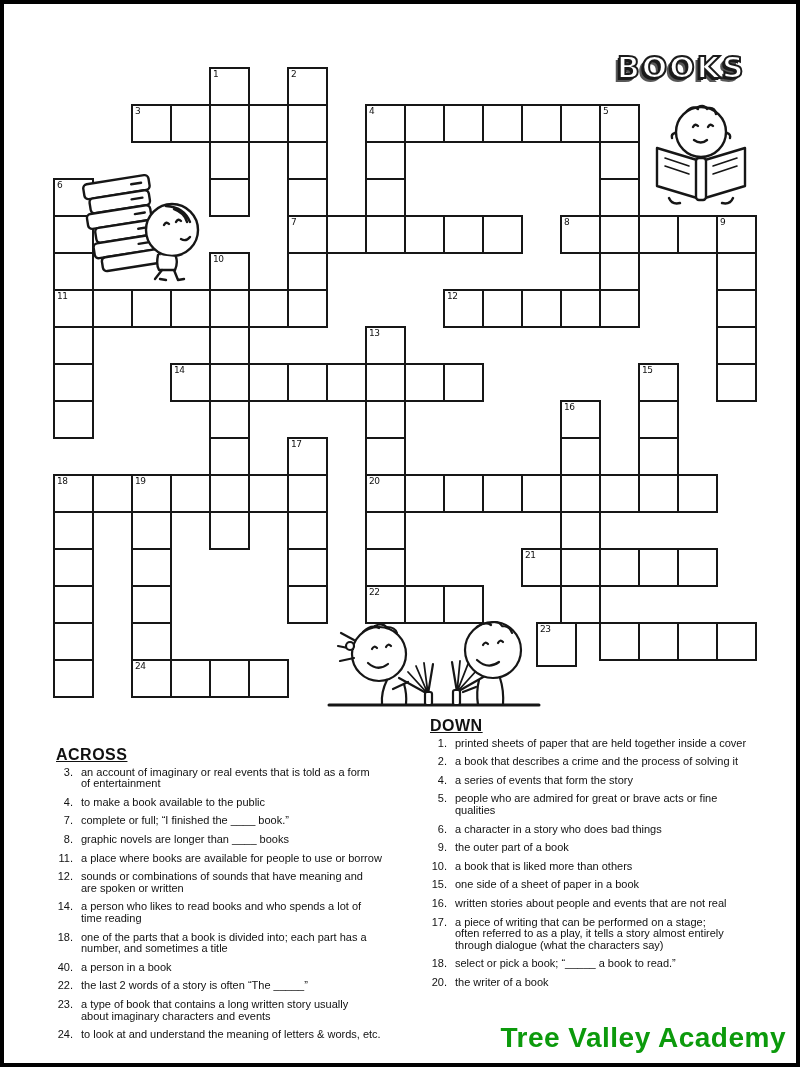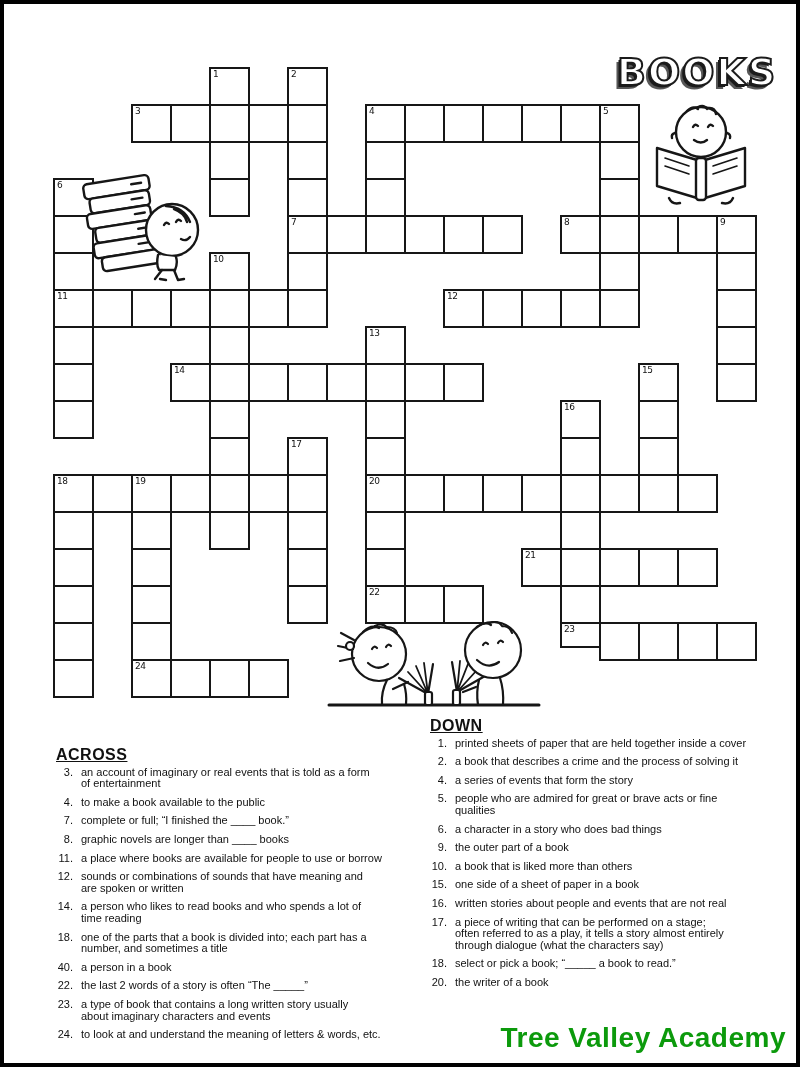--- a/index.html
+++ b/index.html
@@ -2,21 +2,21 @@
 <html><head>
 <meta charset="utf-8">
 <style>
   html,body{margin:0;padding:0;background:#fff;}
   .page{position:relative;width:800px;height:1067px;box-sizing:border-box;
         border:4px solid #000;background:#fff;overflow:hidden;
         font-family:"Liberation Sans",sans-serif;color:#111;}
 
   
   .title{position:absolute;left:613px;top:46px;
-         font-family:"DejaVu Sans",sans-serif;font-weight:800;font-size:38px;
+         font-family:"DejaVu Sans",sans-serif;font-weight:800;font-size:30px;
          letter-spacing:2px;color:#fff;
          -webkit-text-stroke:2px #1b1b1b;
          text-shadow:-2px 2px 0 #1b1b1b,-4px 4px 0 rgba(45,45,45,.8);}
 
   
   .grid{position:absolute;left:0;top:0;width:800px;height:720px;}
   .cell{position:absolute;background:#fff;border:2px solid #171717;box-sizing:border-box;}
   .cnum{position:absolute;top:0px;left:2px;font:9px "DejaVu Sans",sans-serif;
         color:#111;line-height:10px;letter-spacing:-0.5px;}
 
@@ -199,21 +199,21 @@
       <div class="cell" style="left: 127px; top: 581px; width: 41px; height: 39px;"></div>
       <div class="cell" style="left: 283px; top: 581px; width: 41px; height: 39px;"></div>
       <div class="cell" style="left: 361px; top: 581px; width: 41px; height: 39px;">
         <span class="cnum">22</span>
       </div>
       <div class="cell" style="left: 400px; top: 581px; width: 41px; height: 39px;"></div>
       <div class="cell" style="left: 439px; top: 581px; width: 41px; height: 39px;"></div>
       <div class="cell" style="left: 556px; top: 581px; width: 41px; height: 39px;"></div>
       <div class="cell" style="left: 49px; top: 618px; width: 41px; height: 39px;"></div>
       <div class="cell" style="left: 127px; top: 618px; width: 41px; height: 39px;"></div>
-      <div class="cell" style="left: 556px; top: 618px; width: 41px; height: 26px;">
+      <div class="cell" style="left: 532px; top: 618px; width: 41px; height: 45px;">
         <span class="cnum">23</span>
       </div>
       <div class="cell" style="left: 595px; top: 618px; width: 41px; height: 39px;"></div>
       <div class="cell" style="left: 634px; top: 618px; width: 41px; height: 39px;"></div>
       <div class="cell" style="left: 673px; top: 618px; width: 41px; height: 39px;"></div>
       <div class="cell" style="left: 712px; top: 618px; width: 41px; height: 39px;"></div>
       <div class="cell" style="left: 49px; top: 655px; width: 41px; height: 39px;"></div>
       <div class="cell" style="left: 127px; top: 655px; width: 41px; height: 39px;">
         <span class="cnum">24</span>
       </div>

